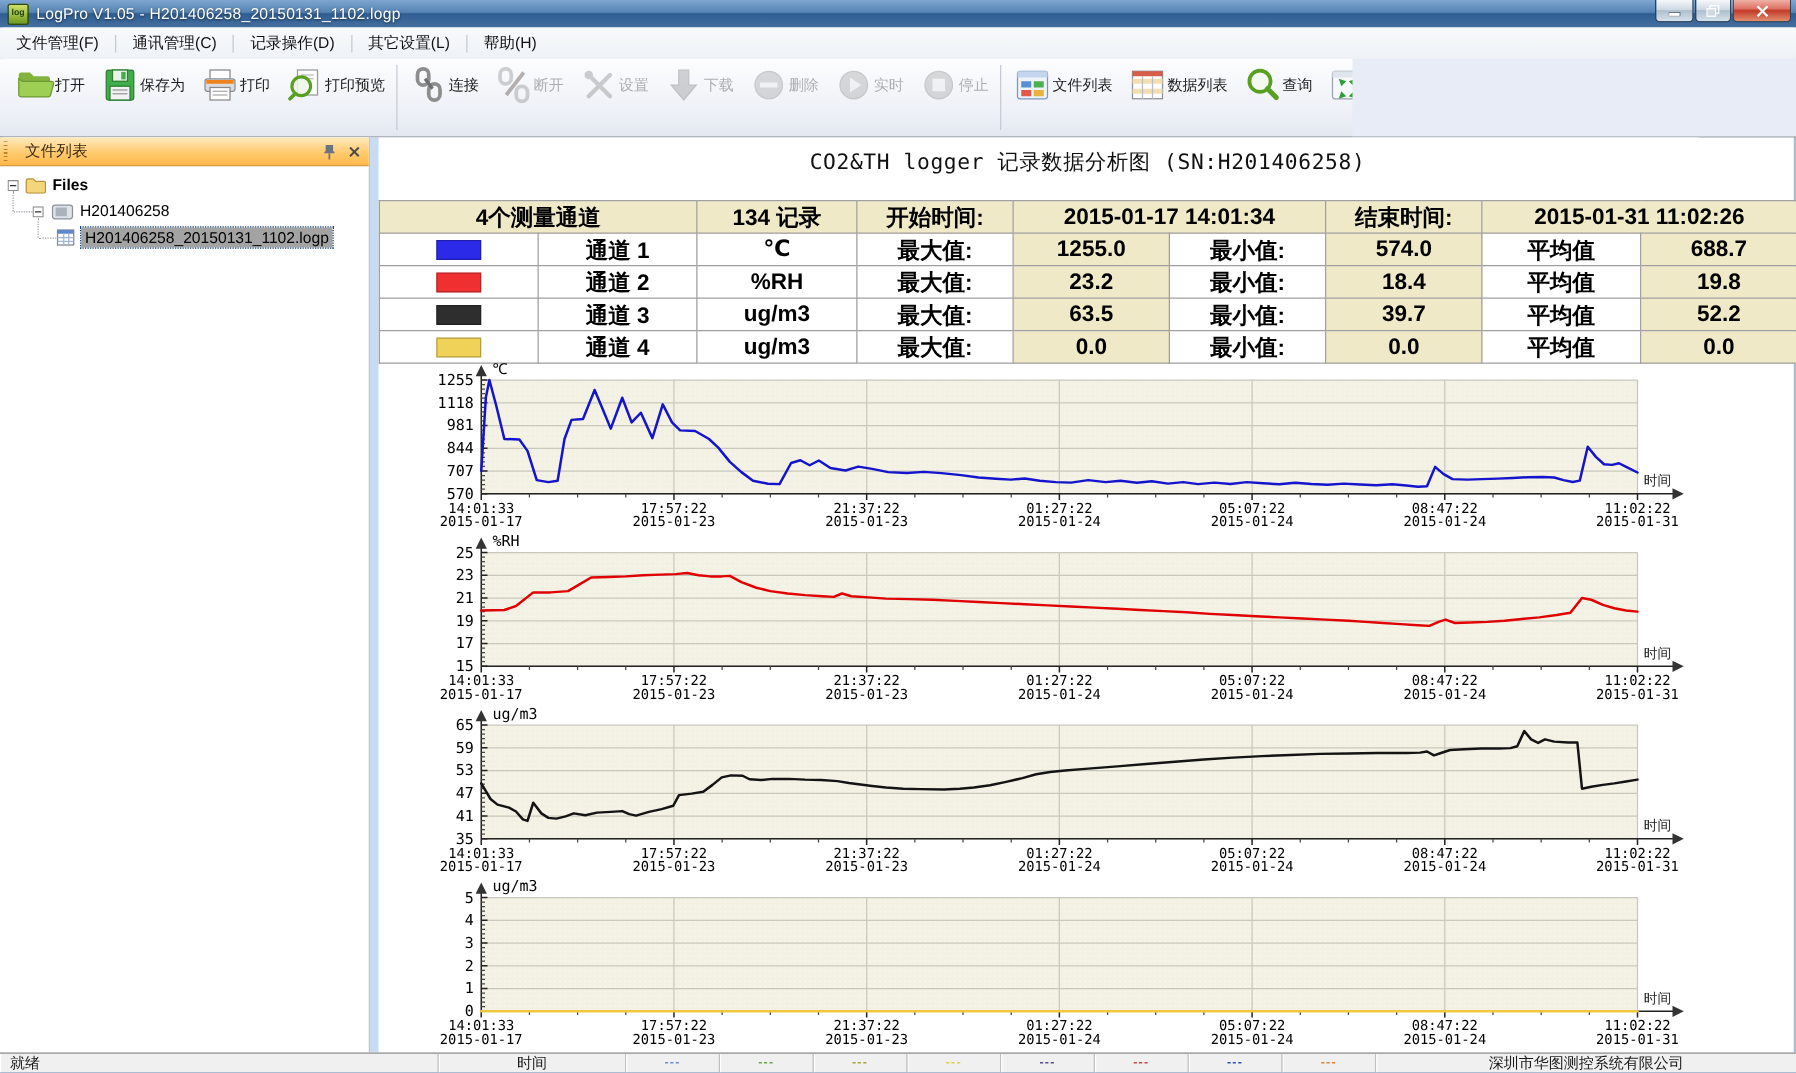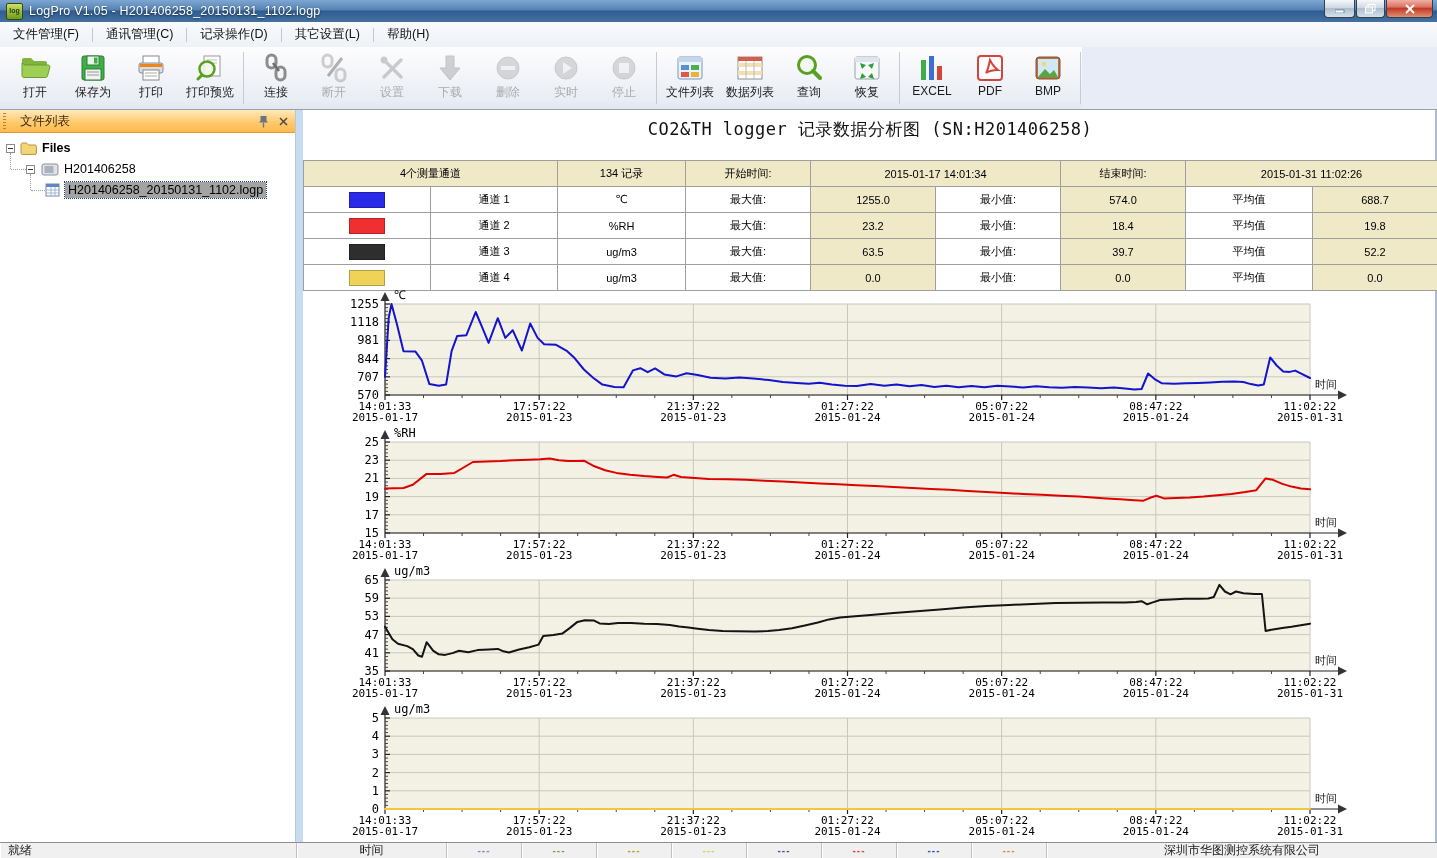--- a/index.html
+++ b/index.html
@@ -22,21 +22,21 @@
   
   #menubar{position:absolute;left:0;top:22px;width:1437px;height:25px;background:linear-gradient(#f8fafc,#eef2f7);
     border-bottom:1px solid #d7dde6;display:flex;align-items:center;font-size:12.5px;color:#111;}
   .menu-item{padding:8px 13px;cursor:default;}
   .menu-sep{width:1px;height:14px;background:#c3c9d2;}
   
   #toolbar{position:absolute;left:0;top:47px;width:1437px;height:63px;
     background:linear-gradient(180deg,#fdfdfe,#e9edf4 85%,#e2e7f0);border-bottom:1px solid #98a0a8;
     display:flex;align-items:flex-start;padding-left:6px;box-sizing:border-box;}
   #toolbar::after{content:"";position:absolute;right:0;top:0;width:355px;height:62px;background:#e8ecf7;}
-  .tbtn{display:flex;flex-direction:column;align-items:center;justify-content:flex-start;
+  .tbtn{display:flex;align-items:center;justify-content:flex-start;
     min-width:46px;padding:5px 6px 3px;font-size:12px;color:#1c1c1c;}
   .tbtn .ticon{width:32px;height:32px;display:block;}
   .tbtn.disabled{opacity:.45;filter:grayscale(.85);color:#555;}
   .tsep{width:1px;height:52px;background:#c6cbd3;margin:5px 3px 0;}
   
   #sidebar{position:absolute;left:0;top:110px;width:295px;height:732px;background:#fff;border-right:1px solid #b9c6d4;}
   #sidebar-header{position:absolute;left:0;top:0;width:295px;height:22px;
     background:linear-gradient(180deg,#ffe9bd,#ffc868 60%,#ffb94e);border-bottom:1px solid #d89b3e;
     display:flex;align-items:center;font-size:12.5px;color:#3b2a10;}
   #grip{width:5px;height:16px;margin:0 6px 0 3px;
@@ -49,21 +49,21 @@
   .v{border-left:1px dotted #9aa0a8;width:0;}
   .h{border-top:1px dotted #9aa0a8;height:0;}
   .tree-label{margin-left:5px;white-space:nowrap;}
   .tree-label.sel{background:#a3a3a3;color:#000;padding:1px 3px;outline:1px dotted #14457e;}
   
   #splitter{position:absolute;left:296px;top:110px;width:7px;height:732px;background:#c7dcf2;}
   
   #main{position:absolute;left:303px;top:110px;width:1056px;height:732px;background:#fff;}
   #main-title{position:absolute;left:0;top:8px;width:1134px;text-align:center;font-size:17px;color:#111;
     font-family:"DejaVu Sans Mono","Liberation Mono",monospace;letter-spacing:.5px;}
-  #summary{position:absolute;left:0;top:50px;width:1134px;border-collapse:collapse;table-layout:fixed;font-size:11px;}
+  #summary{position:absolute;left:0;top:50px;width:1134px;border-collapse:collapse;table-layout:fixed;font-size:18px;font-weight:bold;}
   #summary td{border:1px solid #9f9f9f;height:25px;text-align:center;padding:0;color:#000;background:#fff;}
   #summary td.bg{background:#efe9c7;}
   .swatch{display:inline-block;width:34px;height:14px;vertical-align:middle;border:1px solid rgba(0,0,0,.25);}
   .chart{position:absolute;left:0;width:1134px;height:138px;}
   
   #statusbar{position:absolute;left:0;top:842px;width:1437px;height:16px;background:#f0f0f0;
     border-top:1px solid #8e8e8e;display:flex;font-size:12px;color:#1a1a1a;box-sizing:border-box;}
   .scell{border-right:1px solid #c0c0c0;box-shadow:inset 1px 0 0 #fff;display:flex;align-items:center;
     justify-content:center;height:15px;box-sizing:border-box;overflow:hidden;}
   .scell.left{justify-content:flex-start;padding-left:8px;}
@@ -821,21 +821,21 @@
           <line x1="1007" y1="105" x2="1007" y2="110" stroke="#222" stroke-width="1.2"></line>
           <text x="1007" y="120" text-anchor="middle" font-size="11" fill="#000" font-family="DejaVu Sans Mono,monospace">11:02:22</text>
           <text x="1007" y="131" text-anchor="middle" font-size="11" fill="#000" font-family="DejaVu Sans Mono,monospace">2015-01-31</text>
           <text x="91" y="9" font-size="12" fill="#000" font-family="DejaVu Sans Mono,monospace">ug/m3</text>
           <text x="1012" y="98" font-size="11" fill="#222">时间</text>
           <polyline points="82.0,105.0 1007.0,105.0" fill="none" stroke="#efc83c" stroke-width="2" stroke-linejoin="round" stroke-linecap="round"></polyline>
         </svg></div>
   </div>
 
   <div id="statusbar">
-    <div class="scell left" style="width:297px">就绪</div>
+    <div class="scell left" style="width:351px">就绪</div>
     <div class="scell" style="width:150px">时间</div>
     <div id="dash-cells" style="display:flex">
         <div class="scell" style="width: 75px;">
           <span class="dash" style="color: rgb(111, 143, 210);">---</span>
         </div>
         <div class="scell" style="width: 75px;">
           <span class="dash" style="color: rgb(106, 168, 79);">---</span>
         </div>
         <div class="scell" style="width: 75px;">
           <span class="dash" style="color: rgb(168, 168, 56);">---</span>

